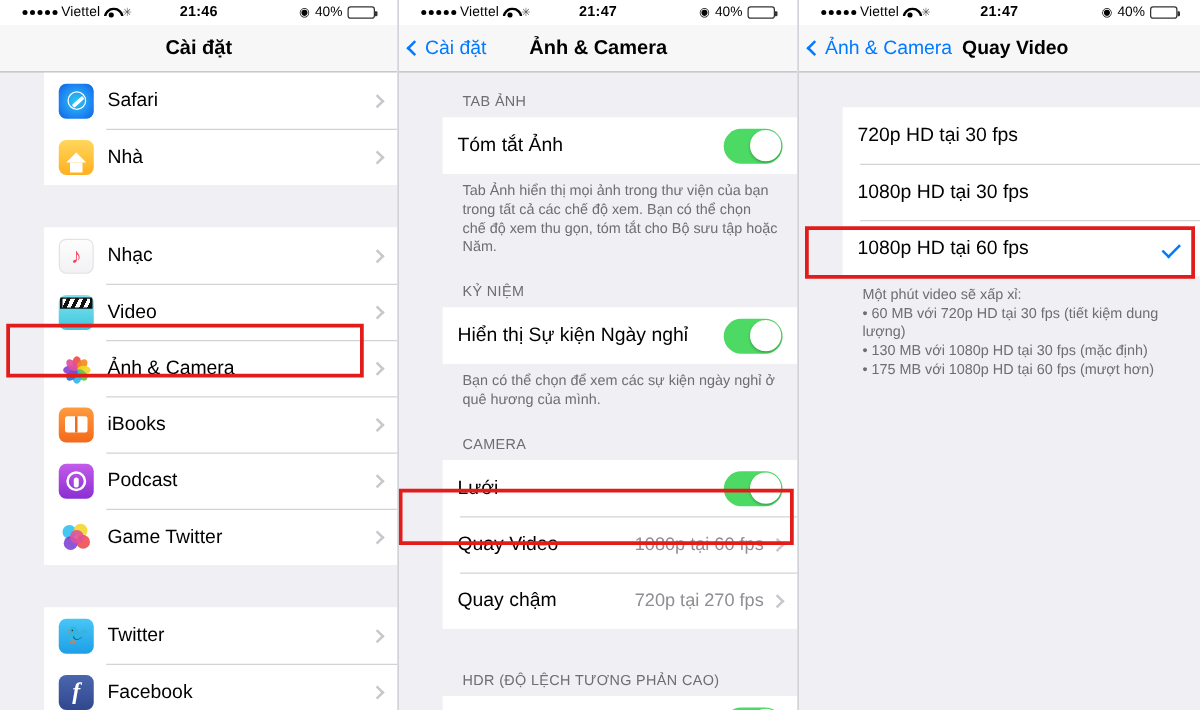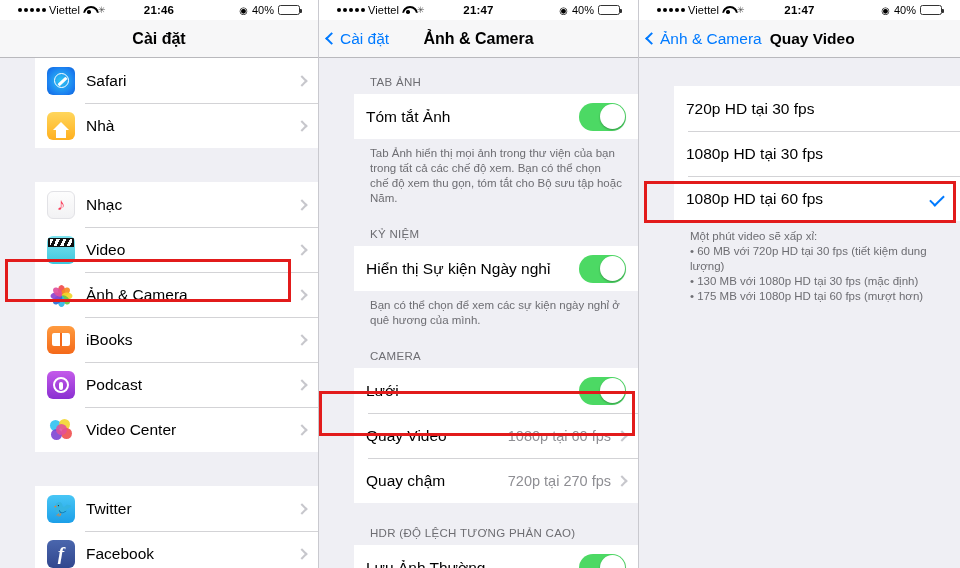--- a/index.html
+++ b/index.html
@@ -271,21 +271,21 @@
         <div class="row">
           <span class="app-icon ic-gamecenter">
             <span class="gc">
               <i style="background:#2bbff0;left:0;top:1px"></i>
               <i style="background:#f2d529;left:9px;top:0"></i>
               <i style="background:#ef4a4a;left:11px;top:9px"></i>
               <i style="background:#7b3fd1;left:1px;top:10px"></i>
               <i style="background:#e0509b;left:6px;top:5px"></i>
             </span>
           </span>
-          <span class="row-label">Video Center</span>
+          <span class="row-label">Game Twitter</span>
           <span class="chev"></span>
         </div>
       </div>
 
       <div class="gap"></div>
 
       <div class="group">
         <div class="row">
           <span class="app-icon ic-twitter">
               <i class="tw">🐦</i>
@@ -375,21 +375,21 @@
           <span class="row-value">1080p tại 60 fps</span>
           <span class="chev"></span>
         </div>
         <div class="row norow-indent">
           <span class="row-label">Quay chậm</span>
           <span class="row-value">720p tại 270 fps</span>
           <span class="chev"></span>
         </div>
       </div>
 
-      <div class="section-hdr" style="padding-top:24px">HDR (ĐỘ LỆCH TƯƠNG PHẢN CAO)</div>
+      <div class="section-hdr" style="padding-top:36px">HDR (ĐỘ LỆCH TƯƠNG PHẢN CAO)</div>
       <div class="group">
         <div class="row norow-indent">
           <span class="row-label">Lưu Ảnh Thường</span>
           <span class="toggle">
               <i class="knob"></i>
             </span>
         </div>
       </div>
     </div>
 

